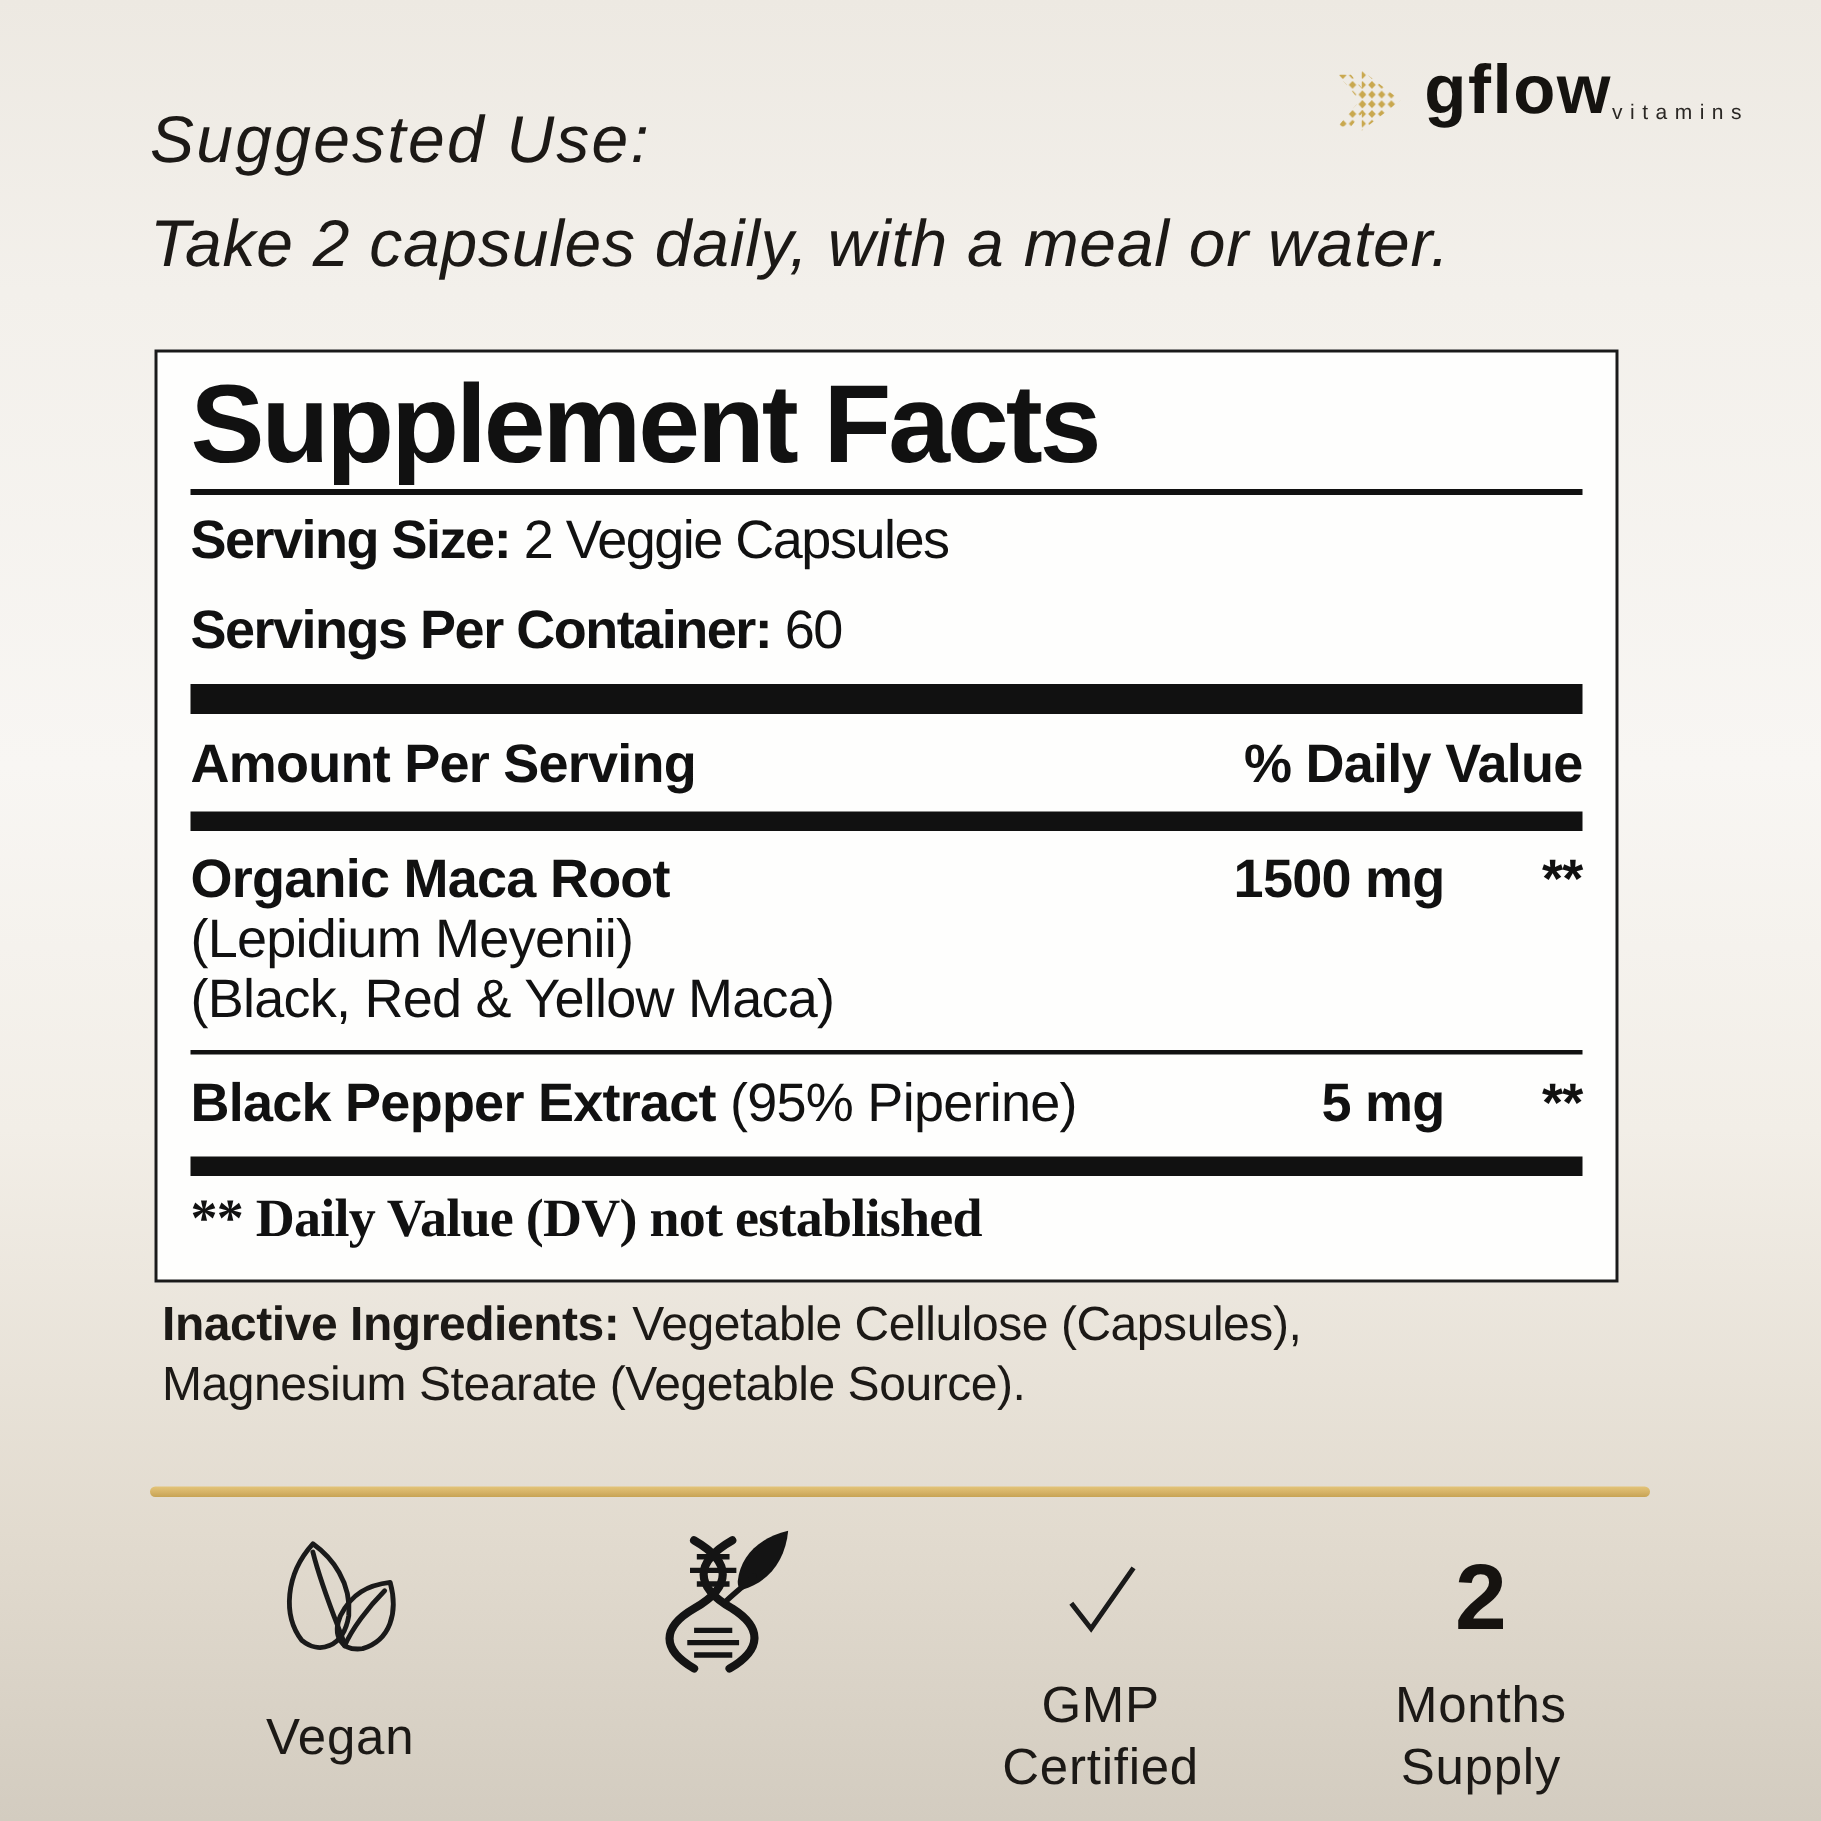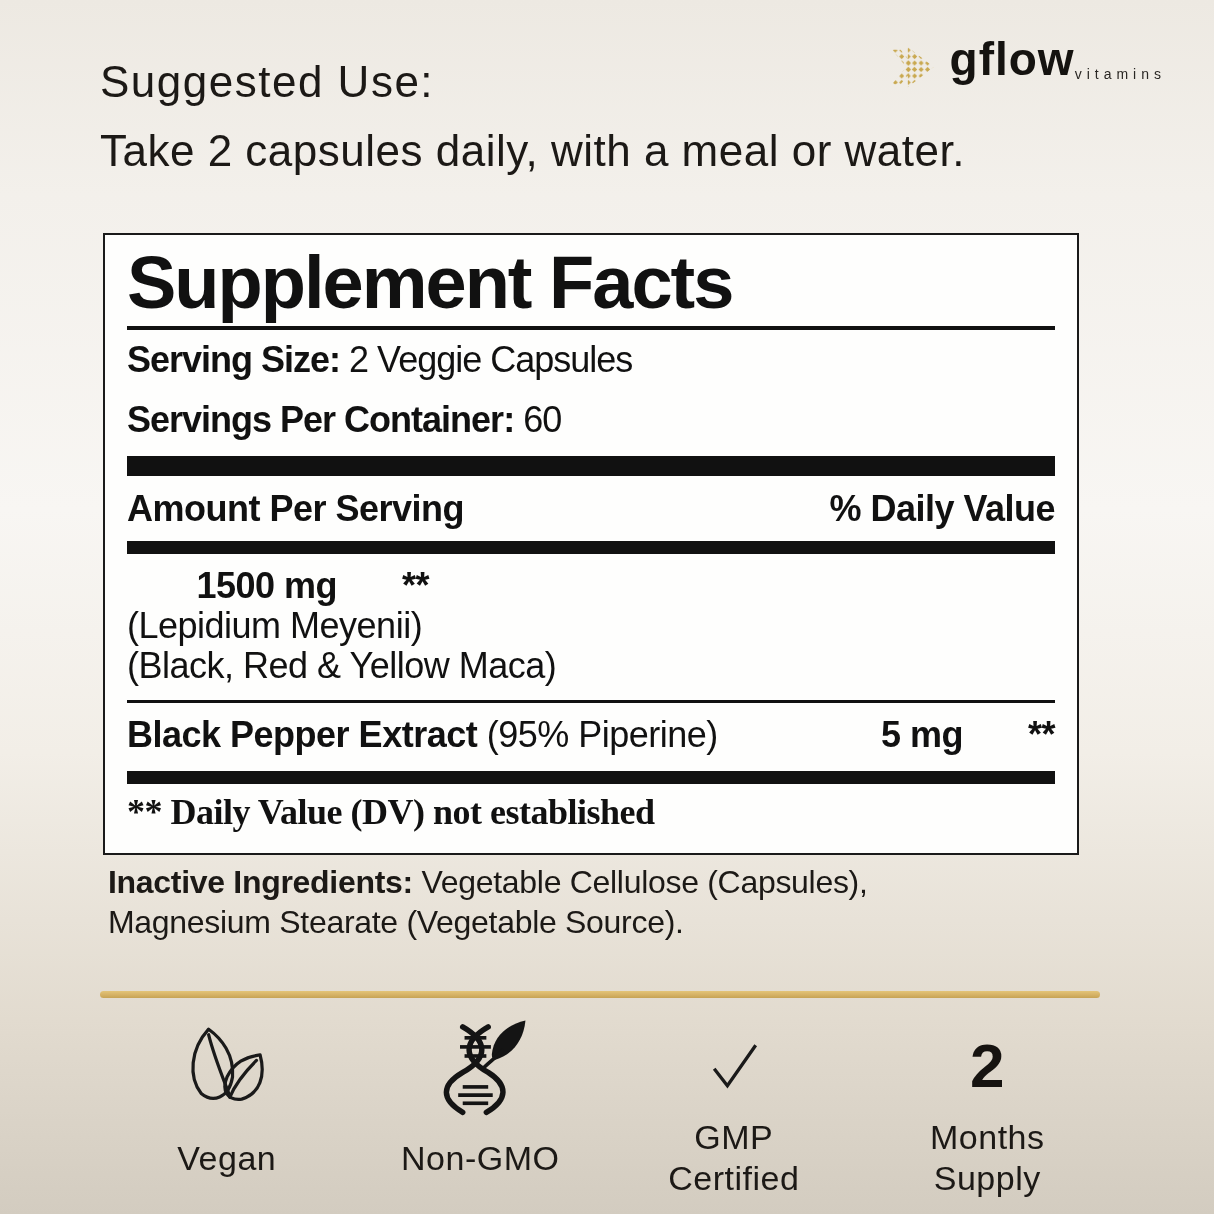--- a/index.html
+++ b/index.html
@@ -8,21 +8,21 @@
     font-family:"Liberation Sans",sans-serif;color:#1C1916;
     background:linear-gradient(180deg,#EDE9E2 0%,#F3F0EB 16%,#F8F6F3 42%,#F2EEE7 62%,#E2DBCF 84%,#D3CCC0 100%);
   }
   
   .logo{position:absolute;top:36px;right:48px;display:flex;gap:12px;align-items:flex-start;}
   .logo-icon{margin-top:6px;}
   .logo-text{display:flex;flex-direction:row;align-items:flex-end;}
   .logo-name{font-size:46px;font-weight:600;letter-spacing:1px;line-height:1;color:#151310;}
   .logo-tagline{font-size:14px;letter-spacing:5px;margin-top:20px;color:#2A2724;}
   
-  .suggested{position:absolute;left:100px;top:58px;}
+  .suggested{position:absolute;left:100px;top:70px;font-style:italic;}
   .sug-heading{font-size:44px;letter-spacing:1.5px;line-height:1.1;font-weight:400;}
   .sug-body{font-size:44px;letter-spacing:0.5px;line-height:1.1;margin-top:21px;font-weight:400;}
   
   .facts{position:absolute;left:103px;top:233px;width:976px;height:622px;box-sizing:border-box;
          background:#FEFEFD;border:2px solid #1A1A1A;padding:0 22px;color:#111;letter-spacing:-0.5px;}
   .facts-title{font-size:74px;font-weight:700;letter-spacing:-2px;line-height:1.08;margin-top:8px;}
   .rule-title{height:4px;background:#111;margin-top:3px;}
   .ss-line{font-size:36px;line-height:60px;letter-spacing:-1px;}
   .ss-line:nth-of-type(1){margin-top:8px;}
   .bar{background:#111;}
@@ -87,20 +87,21 @@
   <div class="bar bar-thick"></div>
 
   <div class="hdr-row">
     <span>Amount Per Serving</span>
     <span>% Daily Value</span>
   </div>
 
   <div class="bar bar-med"></div>
 
   <div class="n-row">
+    <span class="n-name">Organic Maca Root</span>
     <span class="n-amt">1500 mg</span>
     <span class="n-dv">**</span>
   </div>
   <div class="n-sub">(Lepidium Meyenii)</div>
   <div class="n-sub">(Black, Red &amp; Yellow Maca)</div>
 
   <div class="rule-thin"></div>
 
   <div class="n-row pepper-row">
     <span class="n-name"><span>Black Pepper Extract</span> <span class="reg">(95% Piperine)</span></span>
@@ -150,24 +151,20 @@
           <line x1="33" y1="34" x2="67" y2="34"></line>
           <line x1="38" y1="44" x2="62" y2="44"></line>
           <line x1="36" y1="78" x2="64" y2="78"></line>
           <line x1="31" y1="87" x2="69" y2="87"></line>
           <line x1="36" y1="96" x2="64" y2="96"></line>
         </g>
         <path d="M68 42 C70 23 84 10 105 5 C103 27 90 43 72 48 C69 48 68 46 68 42 Z" fill="#141414"></path>
         <path d="M58 58 C64 52 72 46 80 38" stroke="#141414" stroke-width="4" fill="none" stroke-linecap="round"></path>
       </svg>
     </div>
-    <div class="badge-label">
-      <div>Non-GMO</div>
-      <div></div>
-    </div>
   </div>
 
   <div class="badge">
     <div class="badge-icon-box">
       <svg width="66" height="66" viewBox="0 0 70 70" fill="none" stroke="#1A1A1A" stroke-width="3.5" aria-hidden="true">
         <path d="M14 38 L28 56 L58 13"></path>
       </svg>
     </div>
     <div class="badge-label">
       <div>GMP</div>

